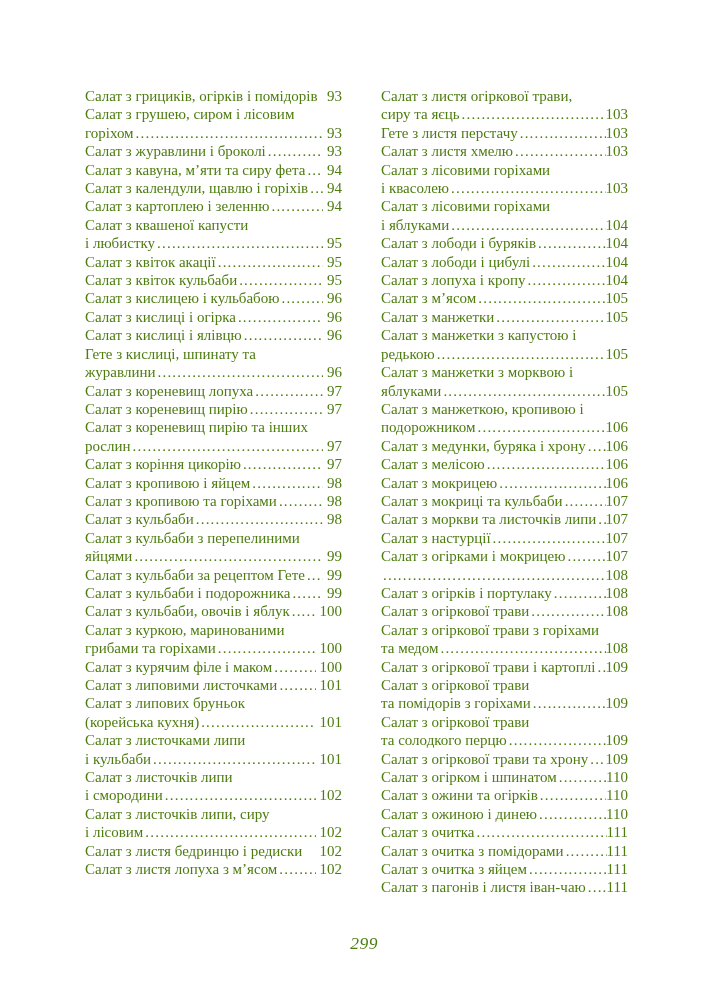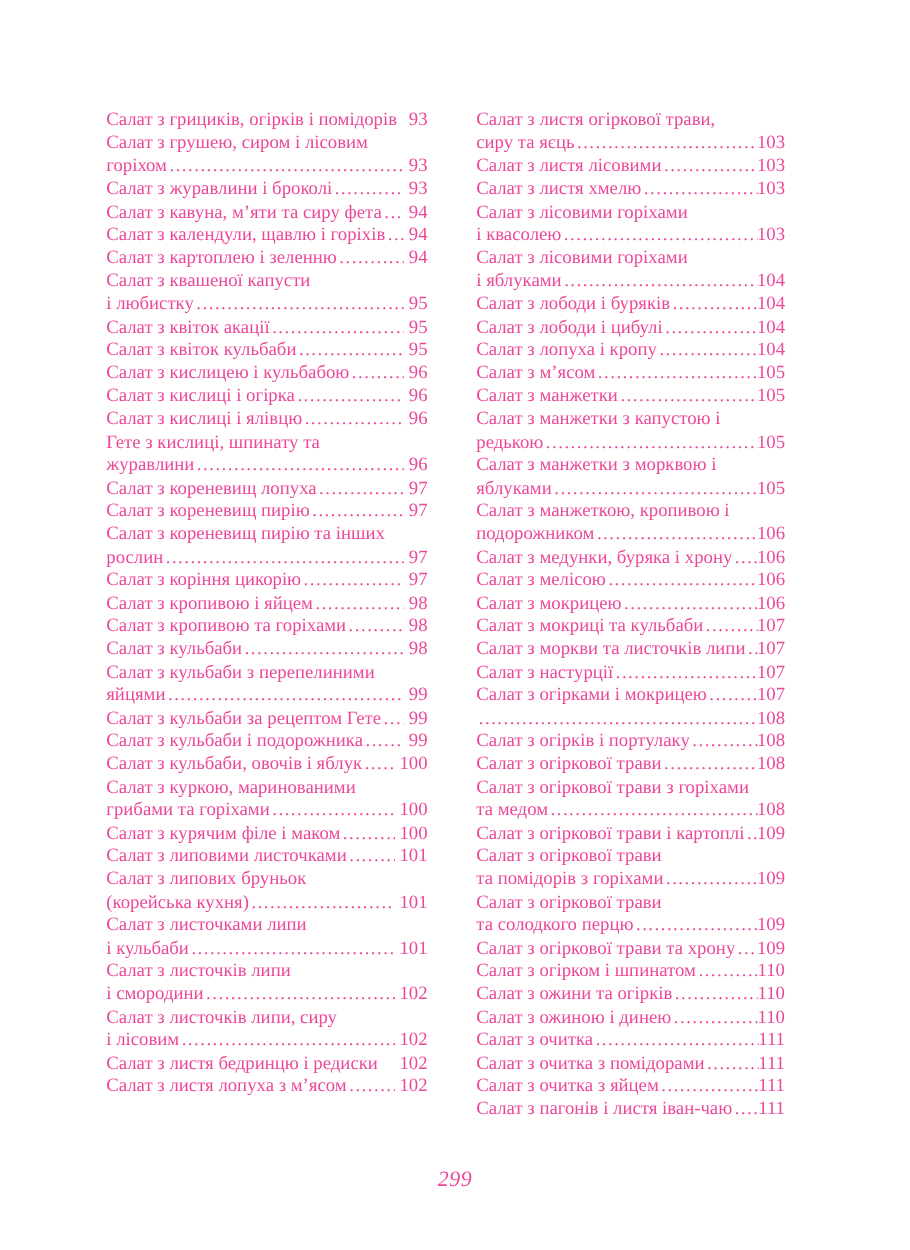--- a/index.html
+++ b/index.html
@@ -7,21 +7,21 @@
     padding: 0;
     background: #ffffff;
   }
   .page {
     position: relative;
     width: 728px;
     height: 1000px;
     background: #ffffff;
     overflow: hidden;
     font-family: "Liberation Serif", "DejaVu Serif", serif;
-    color: #ec4899;
+    color: #4d7c0f;
   }
   .columns {
     position: absolute;
     left: 85px;
     top: 87px;
     display: flex;
   }
   .col {
     font-size: 15px;
     line-height: 18.4px;
@@ -266,21 +266,21 @@
     <div class="col col-right" id="col-right">
         <div class="line">
           <span class="txt">Салат з листя огіркової трави,</span>
         </div>
         <div class="line">
           <span class="txt">сиру та яєць</span>
           <span class="leader">......................................................................</span>
           <span class="pg">103</span>
         </div>
         <div class="line">
-          <span class="txt">Салат з листя лісовими</span>
+          <span class="txt">Гете з листя перстачу</span>
           <span class="leader">......................................................................</span>
           <span class="pg">103</span>
         </div>
         <div class="line">
           <span class="txt">Салат з листя хмелю</span>
           <span class="leader">......................................................................</span>
           <span class="pg">103</span>
         </div>
         <div class="line">
           <span class="txt">Салат з лісовими горіхами</span>

